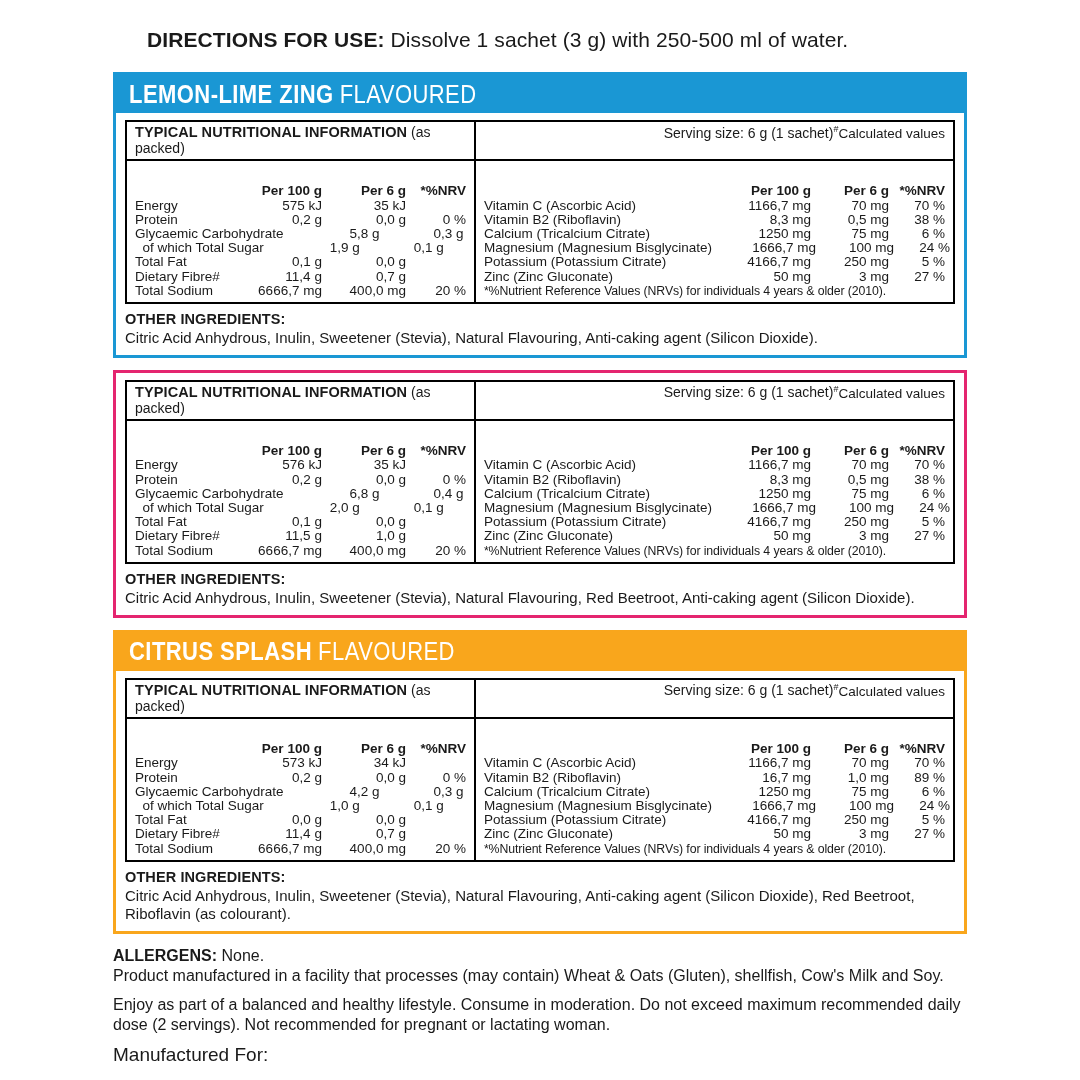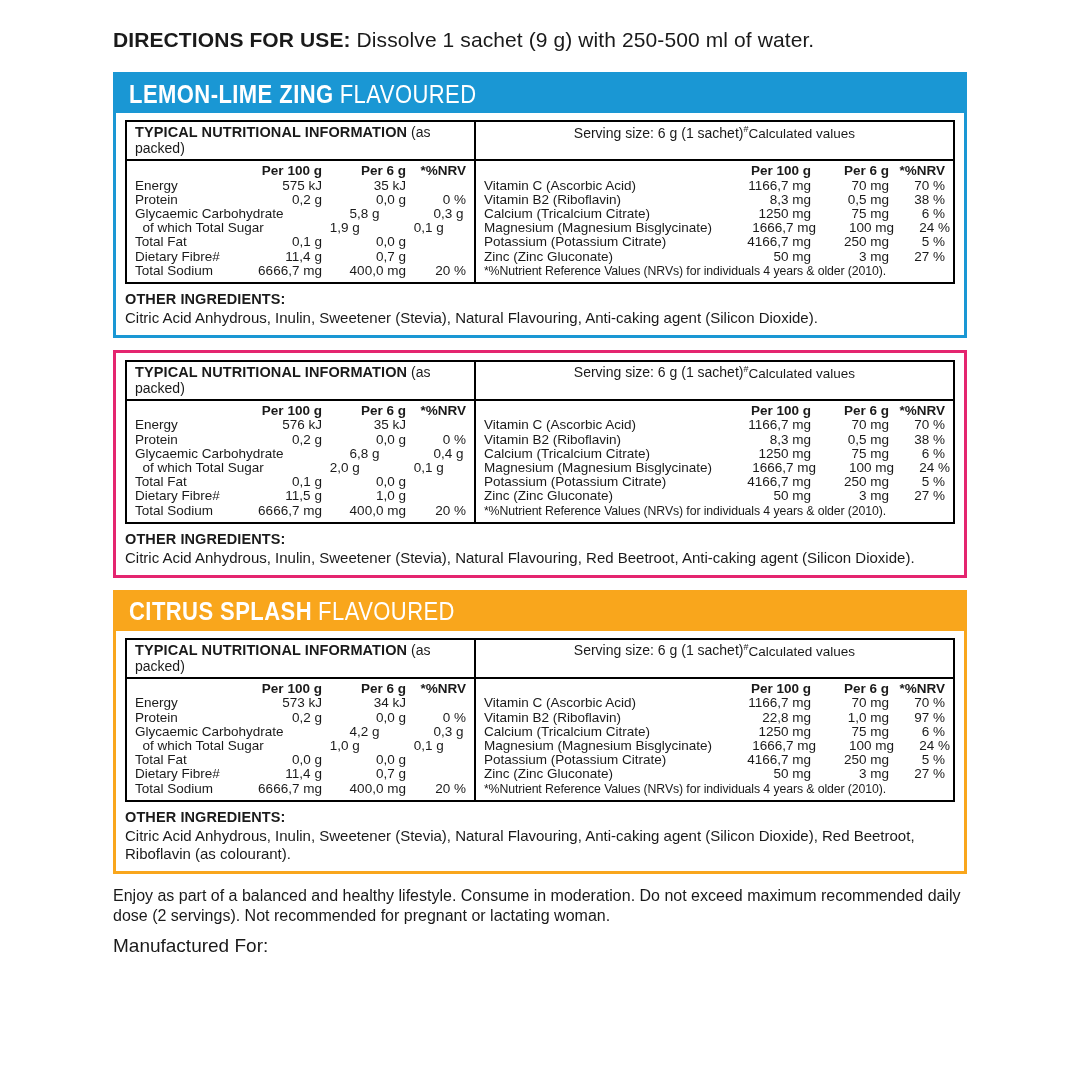--- a/index.html
+++ b/index.html
@@ -6,45 +6,45 @@
   html,body { width:1080px; height:1080px; }
   body {
     background:#fff; color:#1a1a1a;
     font-family:"Liberation Sans", sans-serif;
     overflow:hidden;
   }
   .page { padding:28px 113px 0 113px; }
 
   
   .directions { font-size:21px; margin-bottom:20px; letter-spacing:.1px; }
-  .directions b { font-weight:700; }
+  .directions b { font-weight:700;margin-left:34px; }
 
   
   .panel { border:3px solid var(--accent,#999); margin-bottom:12px; background:#fff; }
   .panel-header { background:var(--accent,#999); height:38px; display:flex; align-items:center; padding:0 13px;text-align:right; }
   .cond { display:inline-block; transform:scaleX(.88); transform-origin:left center; white-space:nowrap; color:#fff; font-size:25px; letter-spacing:.5px; }
   .fname { font-weight:800; }
   .fsub { font-weight:400; margin-left:7px; }
 
   .panel-body { padding:7px 9px 8px 9px; }
   .ntable { border:2px solid #000; }
   .trow { display:grid; grid-template-columns:42% 58%; border-bottom:2px solid #000; }
   .tleft { padding:2px 16px 3px 8px; font-size:14px; }
   .tleft b { font-size:14.5px; font-weight:700; letter-spacing:.1px; }
-  .tright { border-left:2px solid #000; padding:2px 8px 3px 8px; font-size:14px; display:flex; justify-content:center; align-items:baseline; }
+  .tright { border-left:2px solid #000; padding:2px 8px 3px 8px; font-size:14px; display:flex; justify-content:flex-end; align-items:baseline; }
   .calc { font-size:13.5px; }
   .calc sup { font-size:9px; }
 
   .tbody { display:grid; grid-template-columns:42% 58%; }
   .half { padding:2px 8px 4px 8px; font-size:13.5px; line-height:14.2px; }
   .half.right { border-left:2px solid #000; }
   .nhead, .nrow { display:grid; align-items:baseline; }
   .half.left .nhead, .half.left .nrow { grid-template-columns:1fr 96px 84px 60px; }
   .half.right .nhead, .half.right .nrow { grid-template-columns:1fr 104px 78px 56px; }
-  .nhead { font-weight:700; line-height:15.5px; }
+  .nhead { font-weight:700; line-height:15.5px;margin-top:20px; }
   .nhead span, .nrow span { display:block; }
   .c0 { white-space:pre; }
   .c1,.c2,.c3 { text-align:right; }
   .footnote { font-size:12.3px; line-height:14.2px; letter-spacing:-.1px; }
 
   .oi-label { font-weight:700; font-size:14.5px; margin-top:7px; letter-spacing:.1px; }
   .oi-text { font-size:15px; line-height:18px; margin-top:2px; }
 
   
   .allergens { font-size:16px; line-height:20px; margin-top:4px; }
@@ -54,21 +54,21 @@
   .storage .cond2 { display:inline-block; transform:scaleX(.9); transform-origin:left center; white-space:nowrap; }
   .mfr { font-size:19px; line-height:24.5px; margin-top:8px; }
 </style>
 </head>
 <body>
 
 <div class="page">
 
   <div class="directions">
     <b>DIRECTIONS FOR USE:</b>
-    <span>Dissolve 1 sachet (9 g) with 250-500 ml of water.</span>
+    <span>Dissolve 1 sachet (3 g) with 250-500 ml of water.</span>
   </div>
 
   <section class="panel" style="--accent: #1a97d4;">
     <div class="panel-header">
       <span class="cond"><b class="fname">LEMON-LIME ZING</b><span class="fsub">FLAVOURED</span></span>
     </div>
     <div class="panel-body">
       <div class="ntable">
         <div class="trow">
           <div class="tleft"><b>TYPICAL NUTRITIONAL INFORMATION</b> <span>(as packed)</span></div>
@@ -376,23 +376,23 @@
               </div>
             <div>
                 <div class="nrow">
                   <span class="c0">Vitamin C (Ascorbic Acid)</span>
                   <span class="c1">1166,7 mg</span>
                   <span class="c2">70 mg</span>
                   <span class="c3">70 %</span>
                 </div>
                 <div class="nrow">
                   <span class="c0">Vitamin B2 (Riboflavin)</span>
-                  <span class="c1">22,8 mg</span>
+                  <span class="c1">16,7 mg</span>
                   <span class="c2">1,0 mg</span>
-                  <span class="c3">97 %</span>
+                  <span class="c3">89 %</span>
                 </div>
                 <div class="nrow">
                   <span class="c0">Calcium (Tricalcium Citrate)</span>
                   <span class="c1">1250 mg</span>
                   <span class="c2">75 mg</span>
                   <span class="c3">6 %</span>
                 </div>
                 <div class="nrow">
                   <span class="c0">Magnesium (Magnesium Bisglycinate)</span>
                   <span class="c1">1666,7 mg</span>
@@ -414,20 +414,24 @@
               </div>
             <div class="footnote">*%Nutrient Reference Values (NRVs) for individuals 4 years &amp; older (2010).</div>
           </div>
         </div>
       </div>
       <div class="oi-label">OTHER INGREDIENTS:</div>
       <div class="oi-text">Citric Acid Anhydrous, Inulin, Sweetener (Stevia), Natural Flavouring, Anti-caking agent (Silicon Dioxide), Red Beetroot, Riboflavin (as colourant).</div>
     </div>
   </section>
 
+  <div class="allergens">
+    <div><b>ALLERGENS:</b> <span>None.</span></div>
+    <div>Product manufactured in a facility that processes (may contain) Wheat &amp; Oats (Gluten), shellfish, Cow's Milk and Soy.</div>
+  </div>
   <div class="advice">Enjoy as part of a balanced and healthy lifestyle. Consume in moderation. Do not exceed maximum recommended daily dose (2 servings). Not recommended for pregnant or lactating woman.</div>
 
 
   <div class="mfr">
     <div>Manufactured For:</div>
 
   </div>
 
 </div>
 

